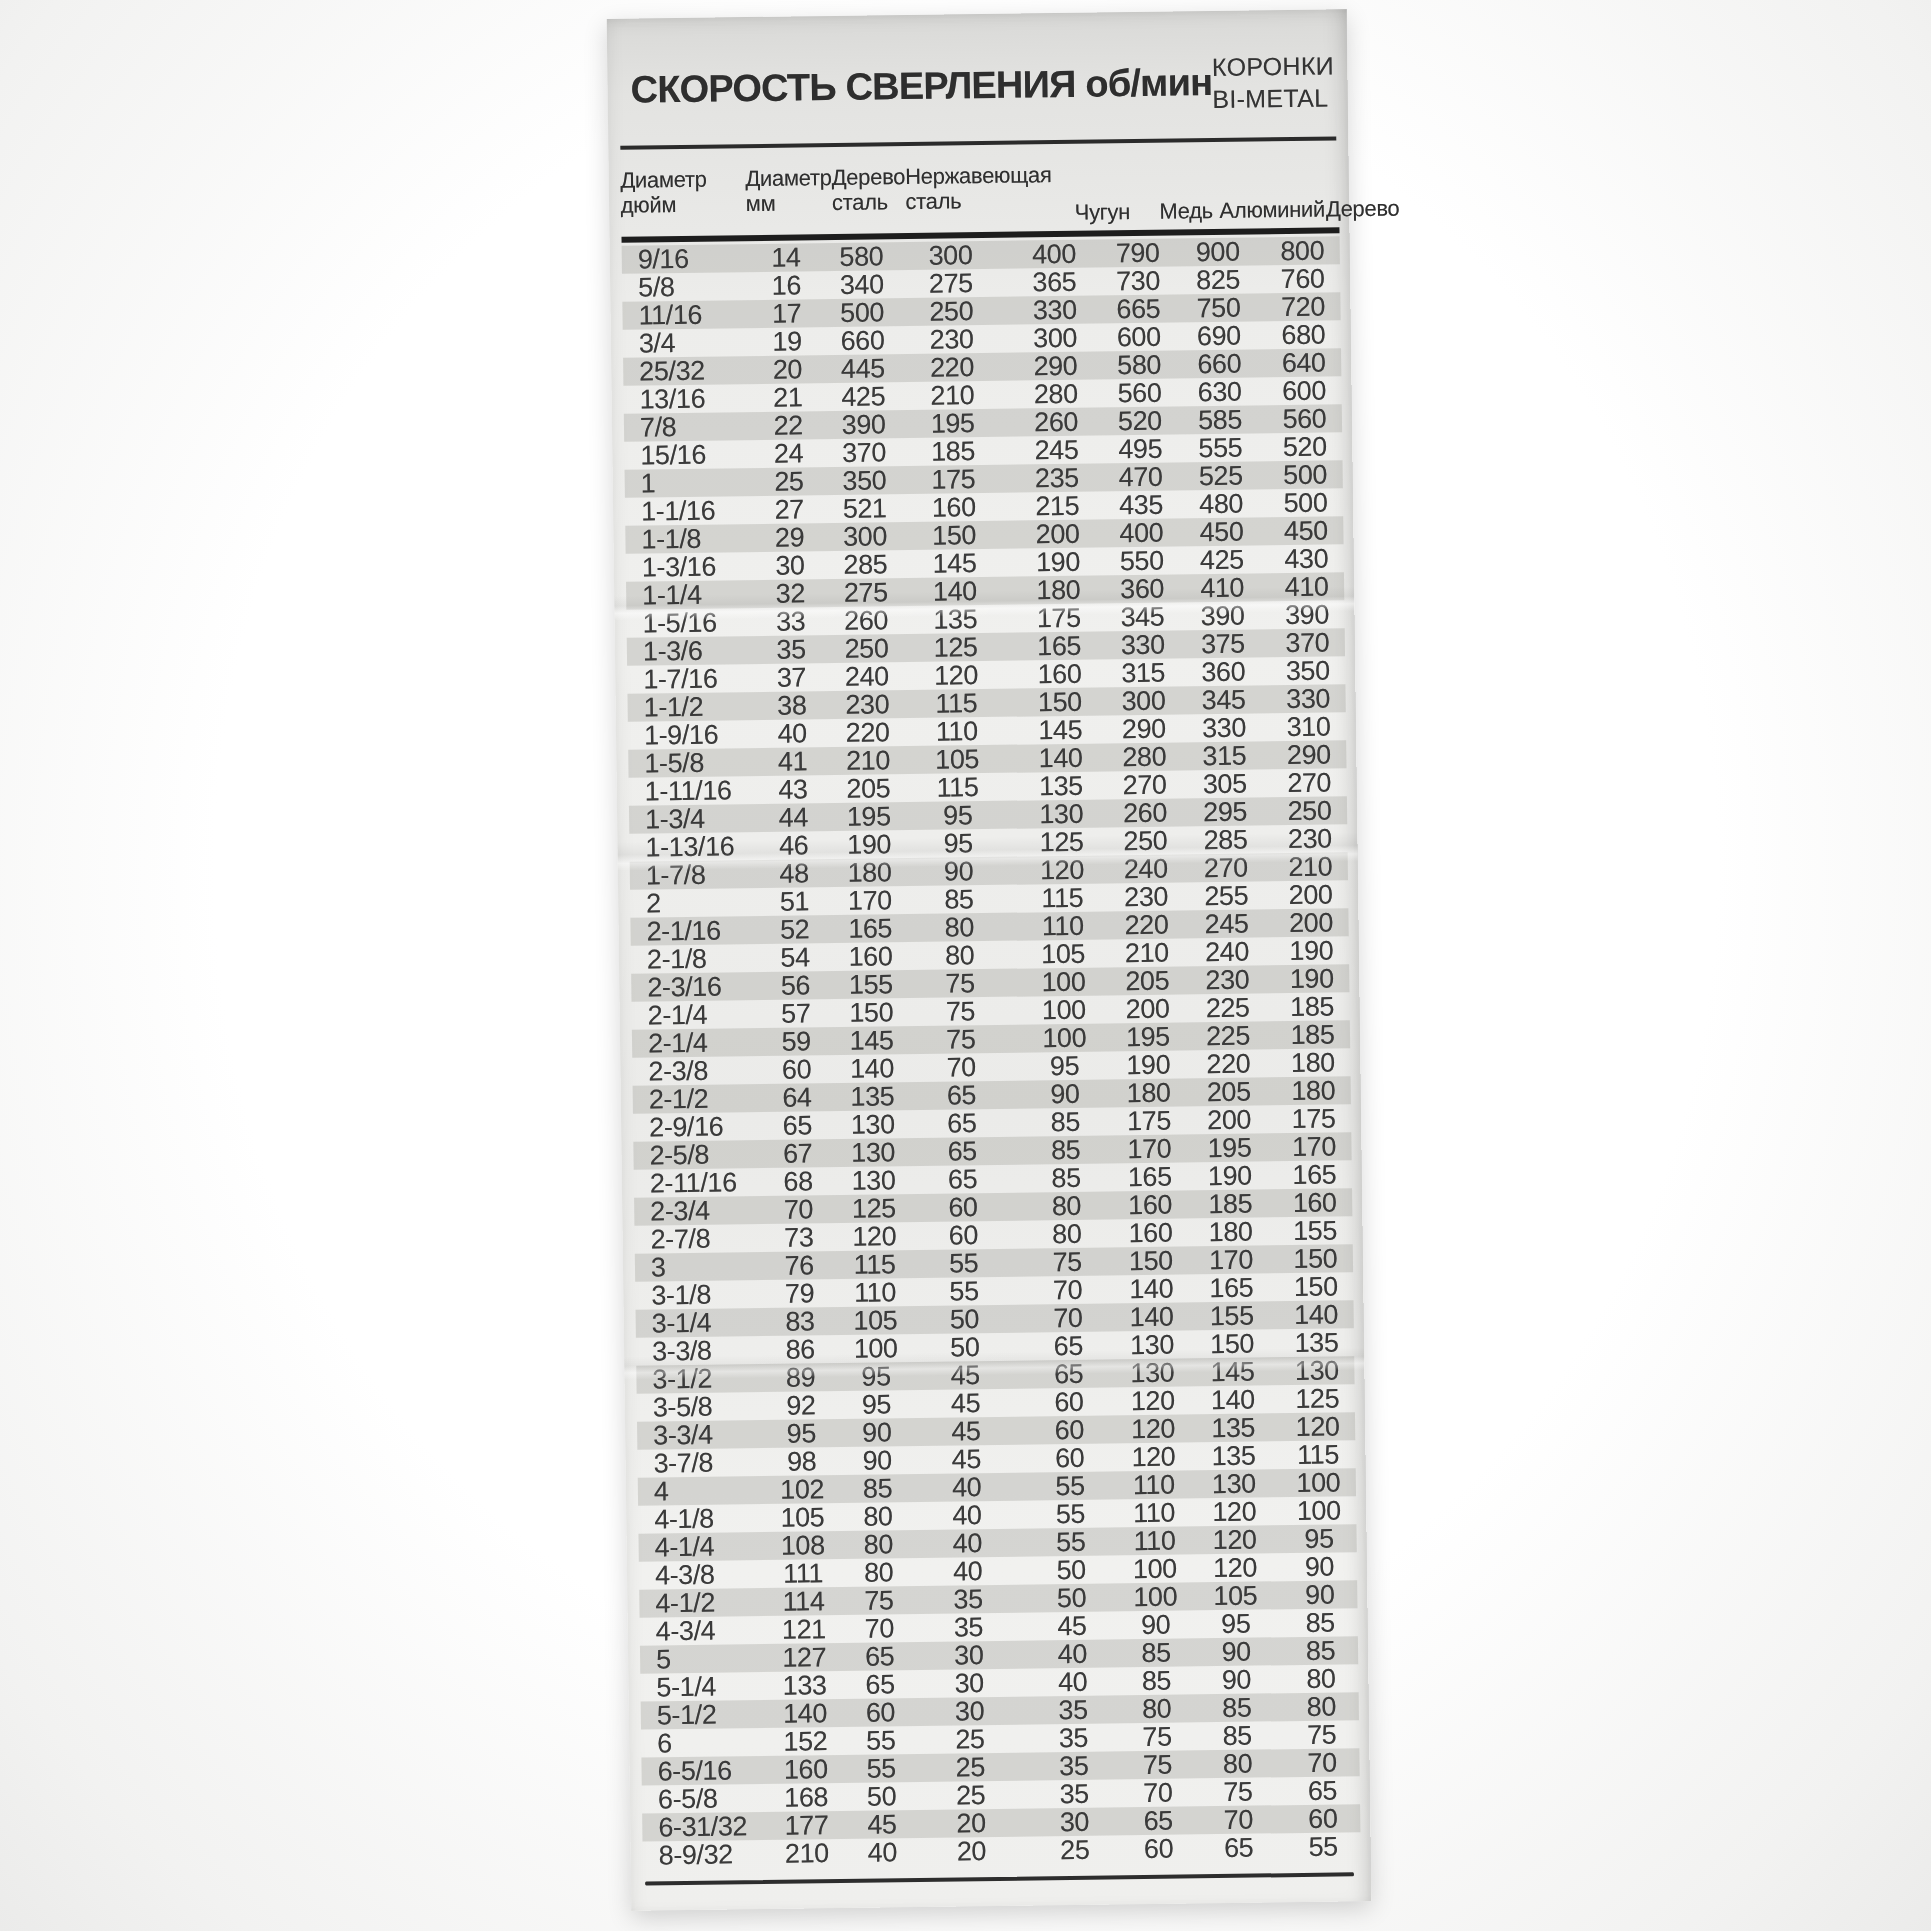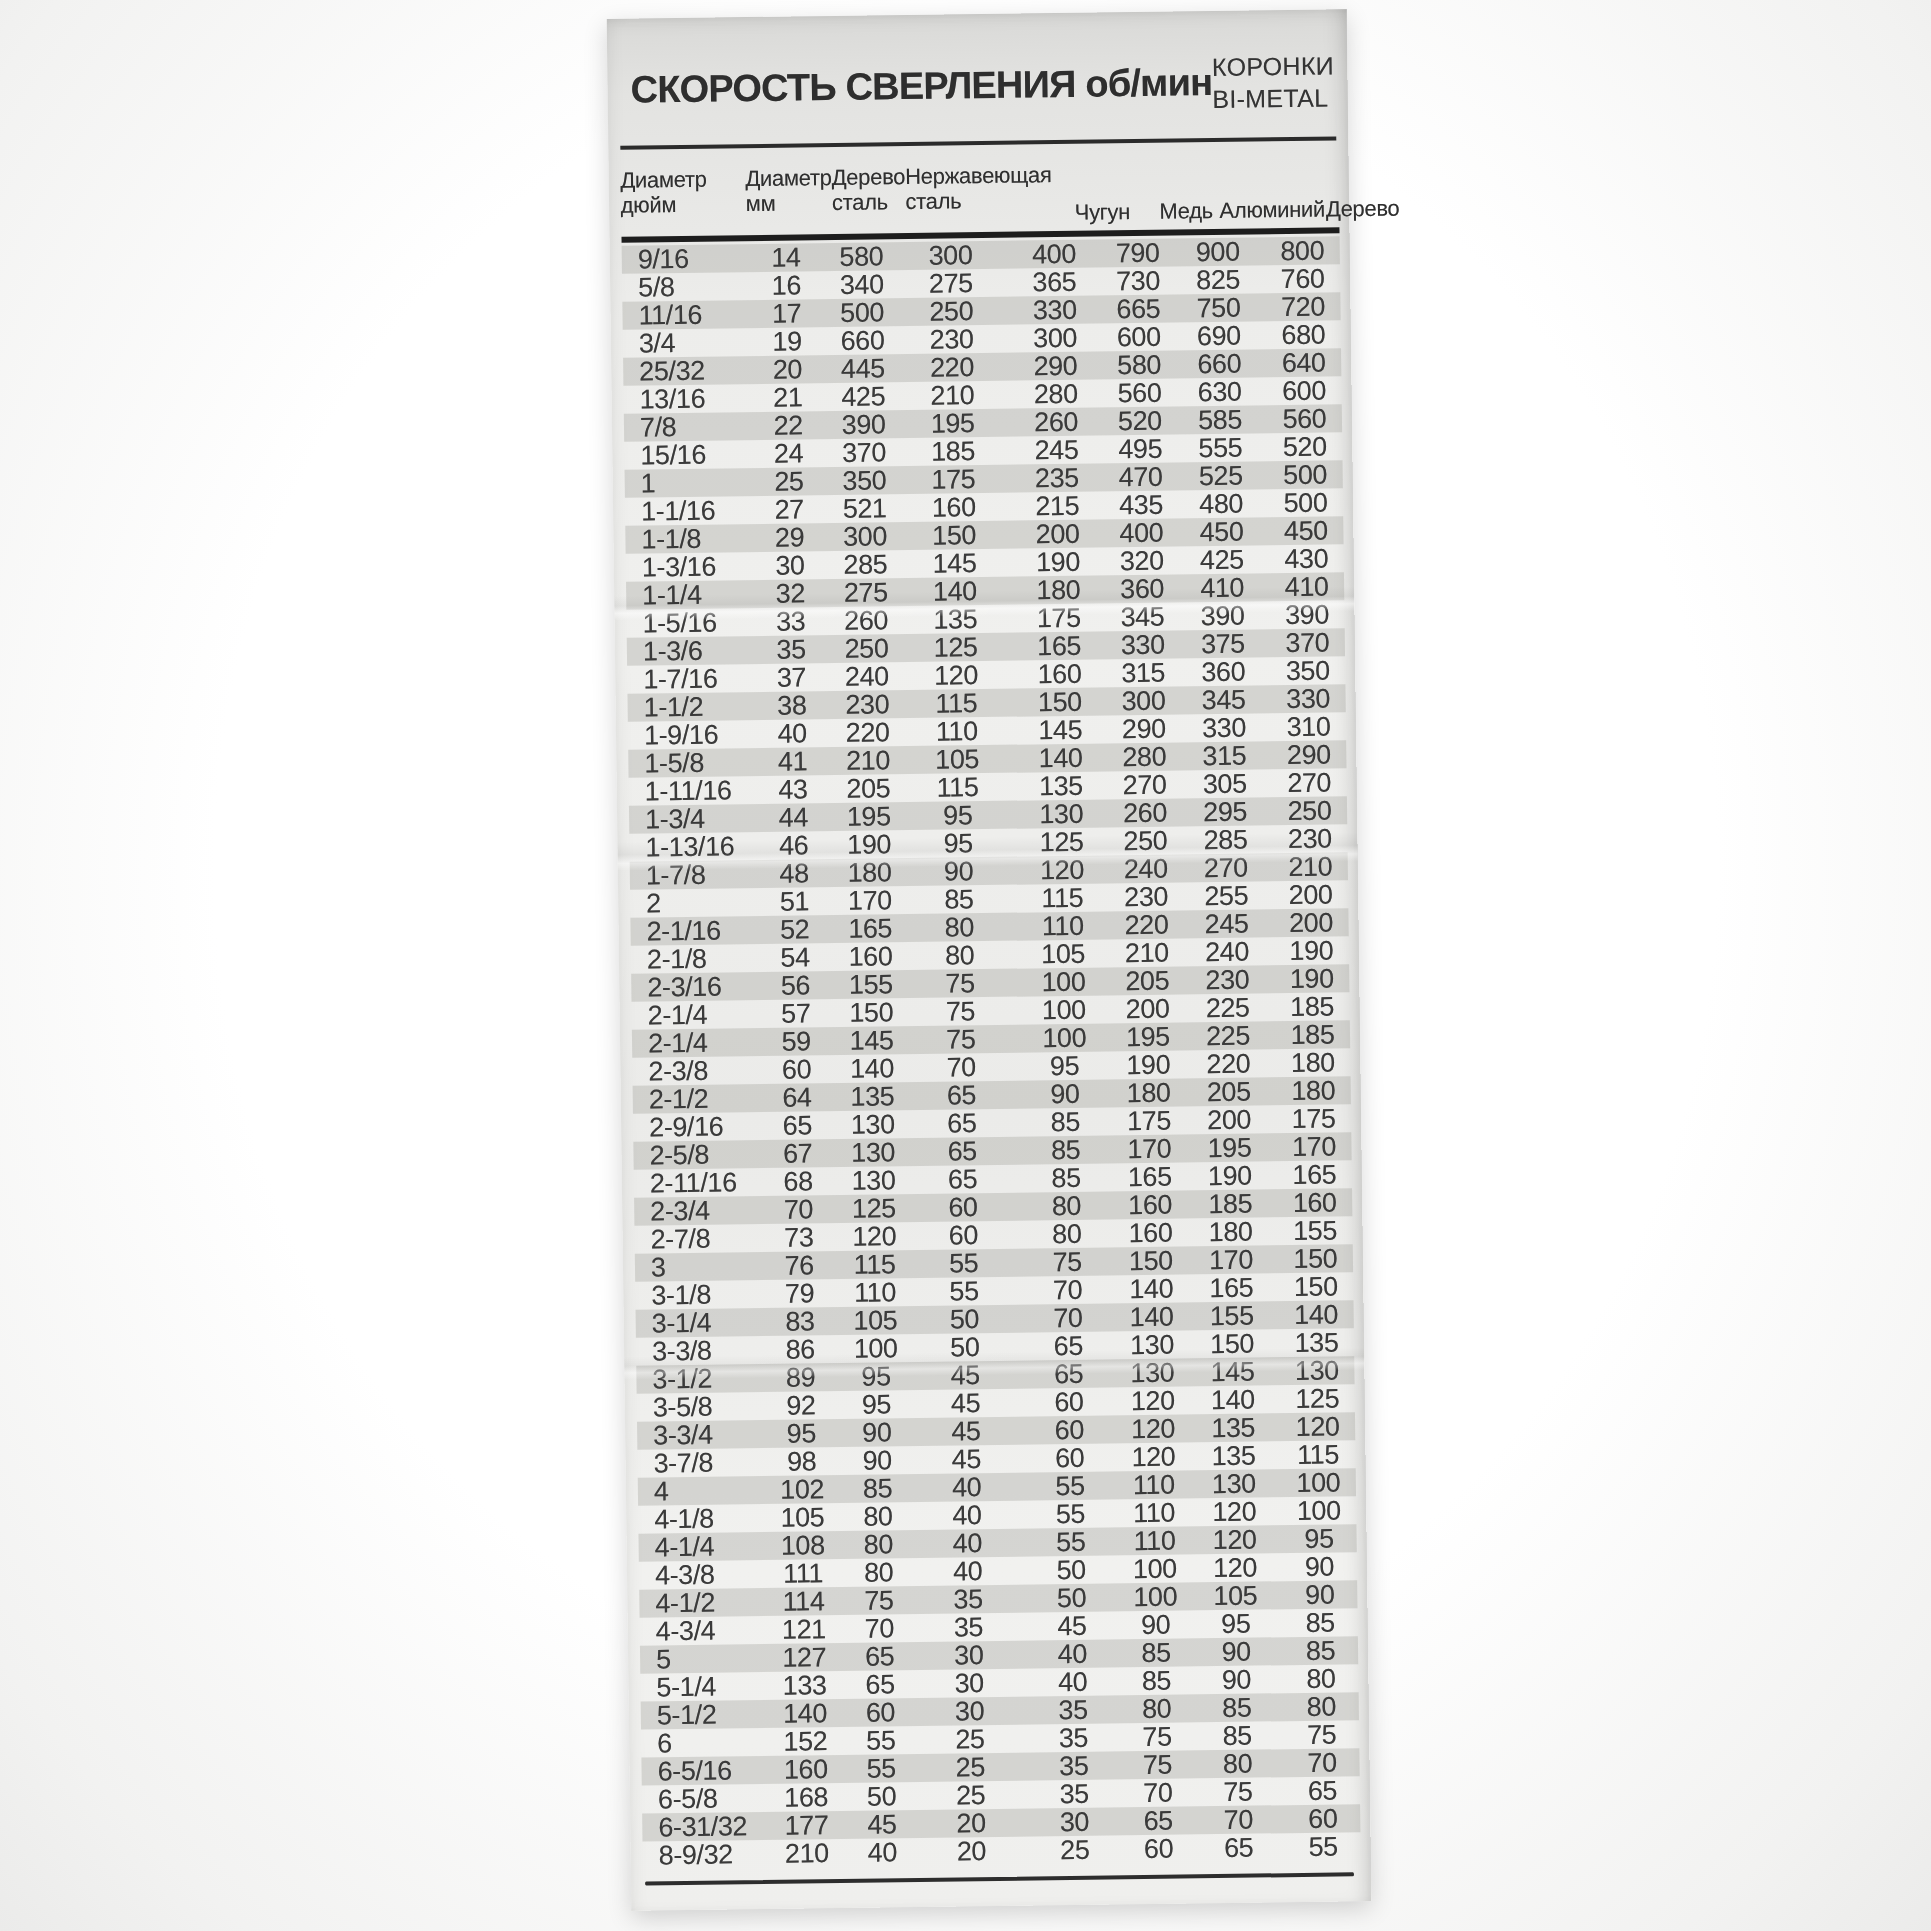--- a/index.html
+++ b/index.html
@@ -212,21 +212,21 @@
         <div class="cell c6">400</div>
         <div class="cell c7">450</div>
         <div class="cell c8">450</div>
       </div>
       <div class="row">
         <div class="cell c1">1-3/16</div>
         <div class="cell c2">30</div>
         <div class="cell c3">285</div>
         <div class="cell c4">145</div>
         <div class="cell c5">190</div>
-        <div class="cell c6">320</div>
+        <div class="cell c6">550</div>
         <div class="cell c7">425</div>
         <div class="cell c8">430</div>
       </div>
       <div class="row odd">
         <div class="cell c1">1-1/4</div>
         <div class="cell c2">32</div>
         <div class="cell c3">275</div>
         <div class="cell c4">140</div>
         <div class="cell c5">180</div>
         <div class="cell c6">360</div>

